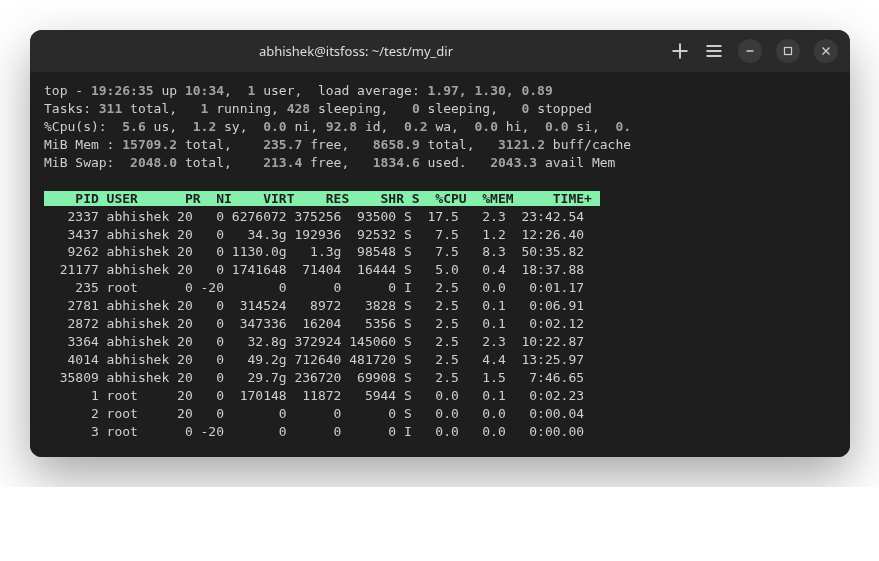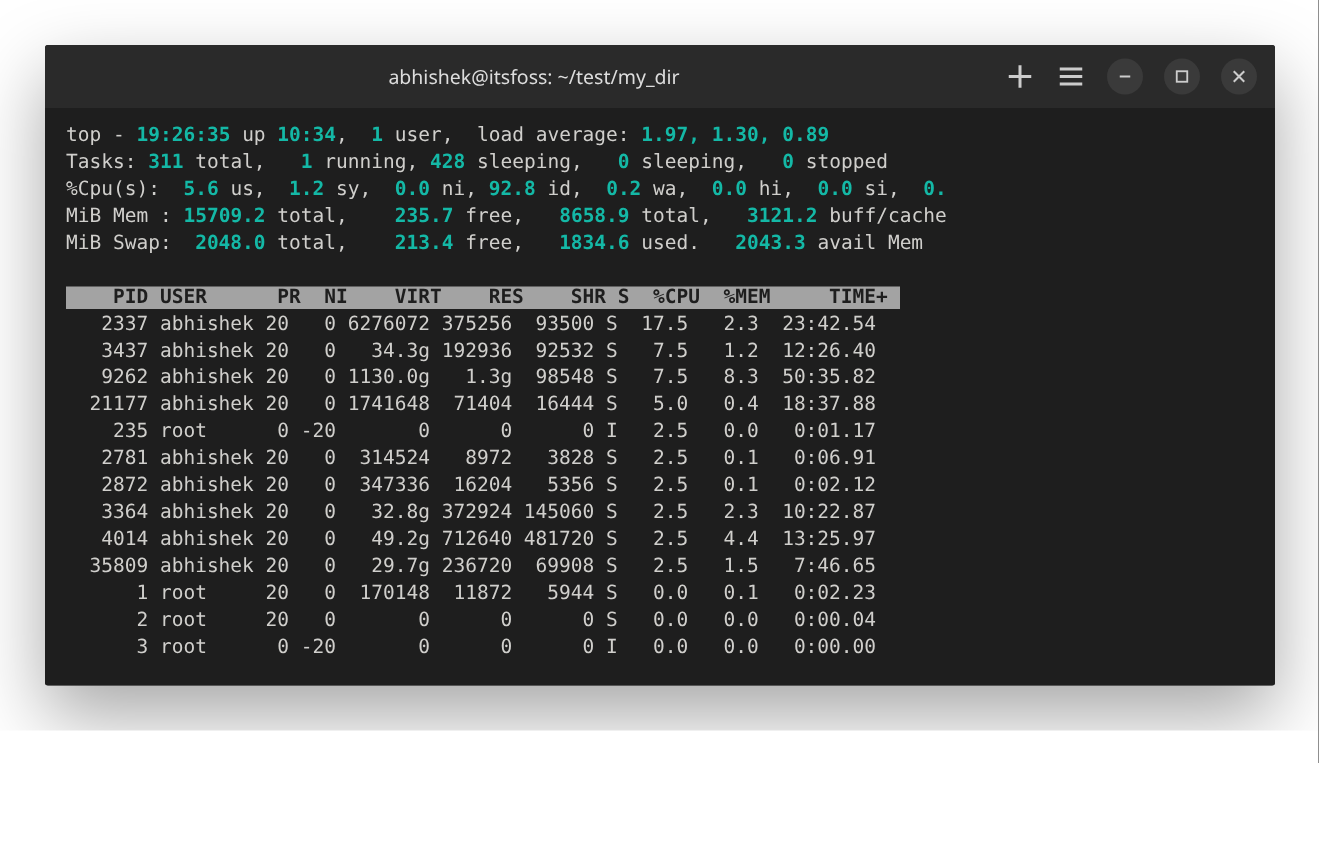--- a/index.html
+++ b/index.html
@@ -8,21 +8,21 @@
       box-sizing: border-box;
     }
     body {
       background: #fff;
       font-family: 'DejaVu Sans Mono', 'Menlo', 'Consolas', monospace;
       padding: 30px;
     }
     .window {
       width: 820px;
       background: #1e1e1e;
-      border-radius: 2px;
+      border-radius: 12px;
       overflow: hidden;
       box-shadow: 0 20px 50px rgba(0,0,0,0.35);
       margin: 0 auto;
     }
     .titlebar {
       height: 42px;
       background: #2a2a2a;
       display: flex;
       align-items: center;
       padding: 0 12px;
@@ -65,23 +65,23 @@
     }
     .terminal {
       background: #1e1e1e;
       color: #d0cfcc;
       font-size: 13px;
       line-height: 1.38;
       padding: 10px 14px 16px 14px;
       white-space: pre;
       overflow: hidden;
     }
-    .bold { font-weight: bold; color: #14b8a6; }
+    .bold { font-weight: bold; color: #a3a3a3; }
     .header-row {
-      background: #a3a3a3;
+      background: #86efac;
       color: #1e1e1e;
       font-weight: bold;
       display: inline;
     }
     pre { font-family: inherit; }
   </style>
 </head>
 <body>
 
 <div class="window">

